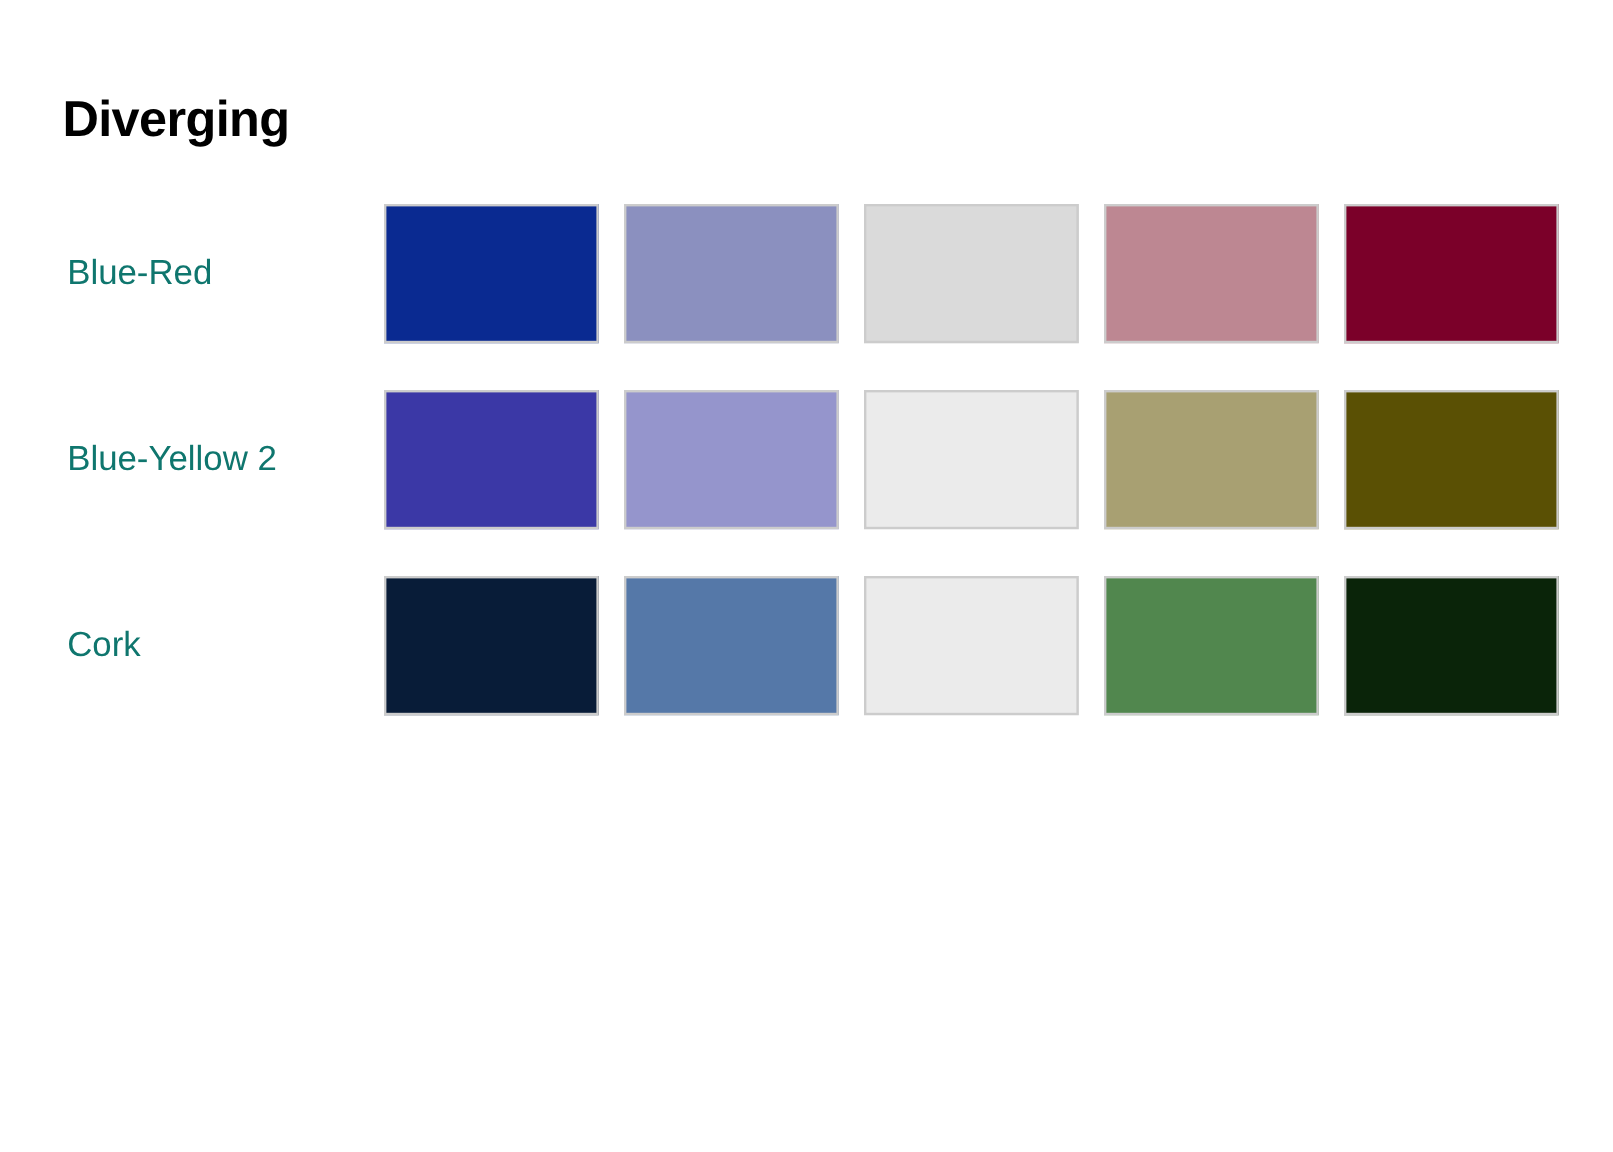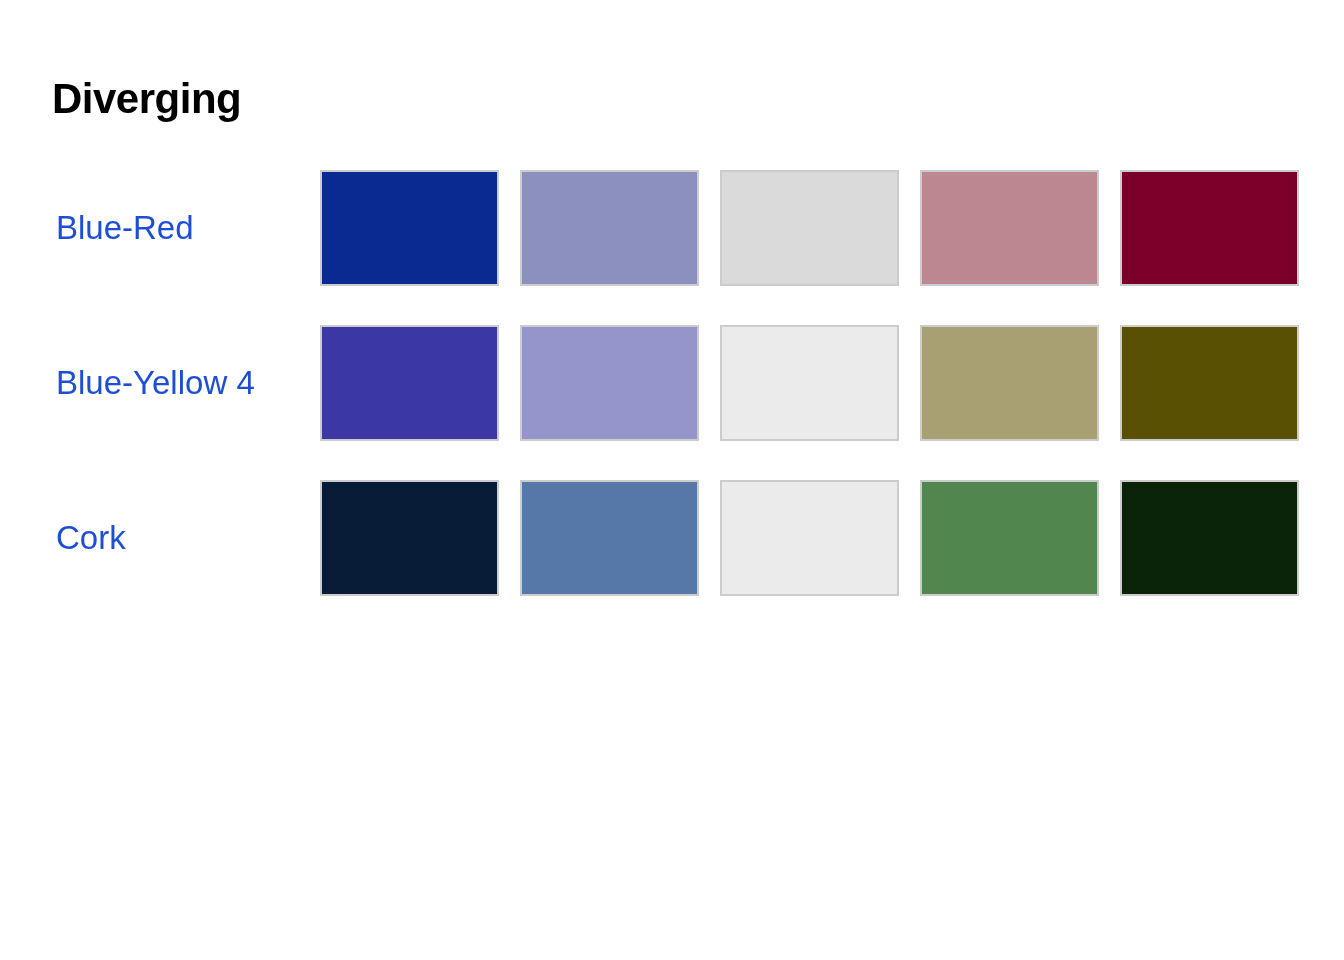--- a/index.html
+++ b/index.html
@@ -41,22 +41,22 @@
     position: relative;
     height: 155px;
   }
   .row-label {
     position: absolute;
     left: 56px;
     top: 0;
     height: 116px;
     display: flex;
     align-items: center;
-    font-size: 33px;
-    color: #1d4ed8;
+    font-size: 29px;
+    color: #0f766e;
     white-space: nowrap;
   }
   .swatch-strip {
     position: absolute;
     left: 320px;
     top: 0;
     display: flex;
     gap: 21px;
   }
   .swatch {
@@ -78,21 +78,21 @@
         <div class="row-label">Blue-Red</div>
         <div class="swatch-strip">
           <div class="swatch" style="background-color: rgb(10, 42, 145);"></div>
           <div class="swatch" style="background-color: rgb(139, 144, 191);"></div>
           <div class="swatch" style="background-color: rgb(218, 218, 218);"></div>
           <div class="swatch" style="background-color: rgb(189, 135, 146);"></div>
           <div class="swatch" style="background-color: rgb(123, 0, 41);"></div>
         </div>
       </div>
       <div class="palette-row">
-        <div class="row-label">Blue-Yellow 4</div>
+        <div class="row-label">Blue-Yellow 2</div>
         <div class="swatch-strip">
           <div class="swatch" style="background-color: rgb(59, 56, 166);"></div>
           <div class="swatch" style="background-color: rgb(149, 149, 204);"></div>
           <div class="swatch" style="background-color: rgb(235, 235, 235);"></div>
           <div class="swatch" style="background-color: rgb(168, 160, 114);"></div>
           <div class="swatch" style="background-color: rgb(90, 80, 4);"></div>
         </div>
       </div>
       <div class="palette-row">
         <div class="row-label">Cork</div>

